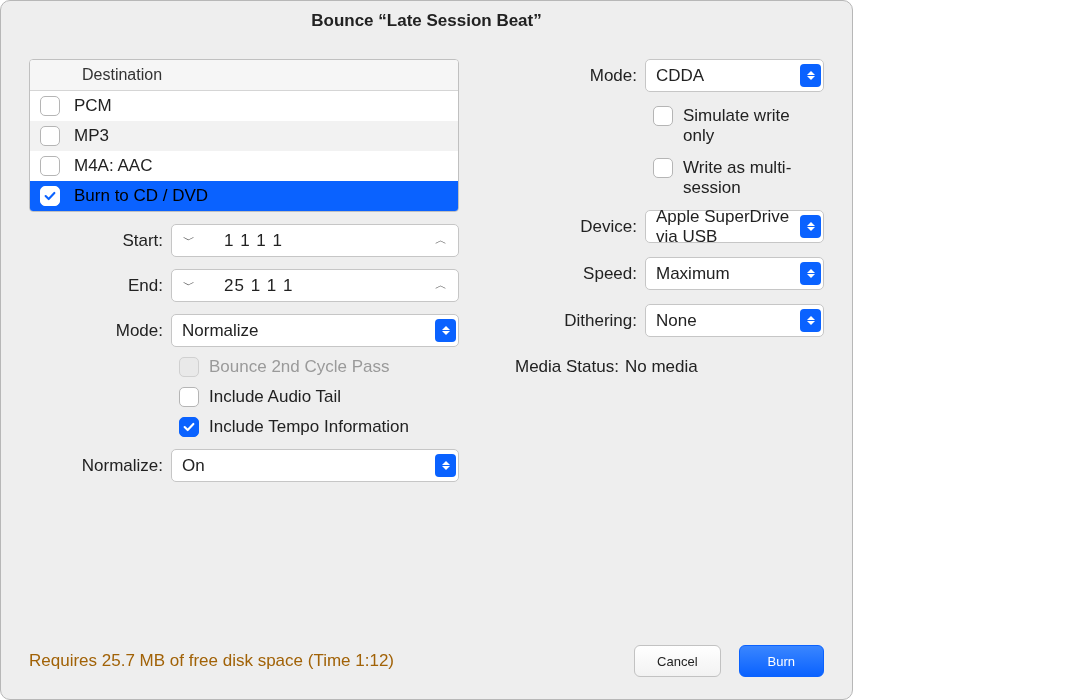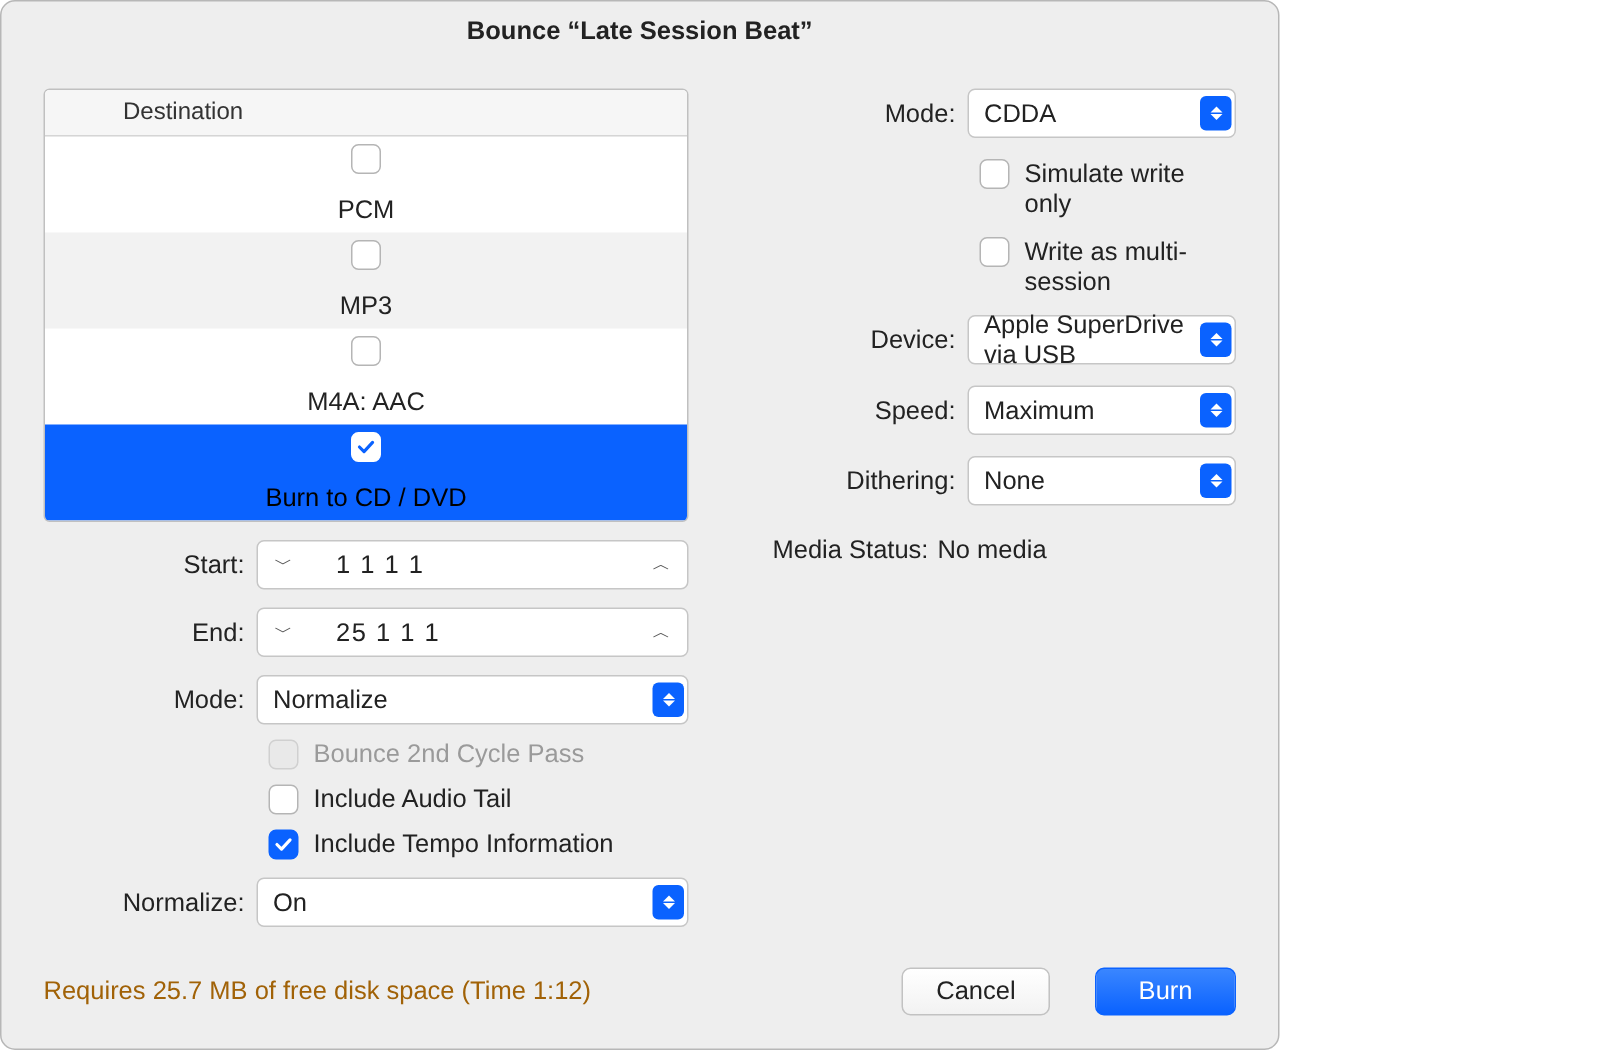--- a/index.html
+++ b/index.html
@@ -6,21 +6,21 @@
   html,body { margin:0; padding:0; font-family: -apple-system, "Helvetica Neue", Arial, sans-serif; font-size:17px; color:#222; background:#fff; }
   .window { width:853px; height:700px; border:1px solid #b7b7b7; border-radius:10px; background:#eeeeee; overflow:hidden; display:flex; flex-direction:column; }
   .titlebar { text-align:center; font-weight:600; font-size:17px; padding:10px 0 8px; }
   .content { flex:1; display:flex; padding:20px 28px 0 28px; gap:56px; }
   .left, .right { display:flex; flex-direction:column; }
   .left { width:430px; }
   .right { flex:1; }
 
   .dest-box { border:1px solid #c0c0c0; border-radius:4px; background:#fff; overflow:hidden; }
   .dest-head { background:#f6f6f6; border-bottom:1px solid #d5d5d5; padding:6px 10px 6px 52px; font-size:16px; color:#333; }
-  .dest-row { display:flex; align-items:center; padding:5px 10px; gap:14px; font-size:17px;flex-direction:column; }
+  .dest-row { display:flex; align-items:center; padding:5px 10px; gap:14px; font-size:17px; }
   .dest-row.alt { background:#f2f2f2; }
   .dest-row.sel { background:#0a62ff; color:#000000; }
   .chk { width:20px; height:20px; border:1px solid #b5b5b5; border-radius:5px; background:#fff; display:inline-flex; align-items:center; justify-content:center; flex:0 0 auto; }
   .chk.on { background:#0a62ff; border-color:#0a62ff; }
   .chk.sel { background:#fff; border-color:#fff; }
   .chk.on.sel svg path{ stroke:#0a62ff; }
   .chk svg { width:14px; height:14px; }
   .chk.disabled { background:#e9e9e9; border-color:#d0d0d0; }
 
   .form-row { display:flex; align-items:center; margin-top:12px; }
@@ -44,21 +44,21 @@
   .rrow .dropdown { flex:1; }
   .rchk { display:flex; gap:10px; margin-left:138px; margin-bottom:12px; }
 
   .status-row { display:flex; margin-top:6px; }
   .status-row .rlabel { }
   .status-val { padding-left:2px; }
 
   .footer { display:flex; align-items:center; padding:0 28px 22px 28px; }
   .foot-text { font-size:17px; color:#a16207; }
   .spacer { flex:1; }
-  .btn { height:32px; border-radius:6px; padding:0 22px; font-size:17px; border:1px solid #c2c2c2; background:linear-gradient(#ffffff,#f2f2f2); display:inline-flex; align-items:center; justify-content:center; margin-left:30px; }
+  .btn { height:32px; border-radius:6px; padding:0 22px; font-size:13px; border:1px solid #c2c2c2; background:linear-gradient(#ffffff,#f2f2f2); display:inline-flex; align-items:center; justify-content:center; margin-left:18px; }
   .btn.primary { background:linear-gradient(#3a86ff,#0a62ff); color:#fff; border-color:#0a62ff; font-weight:500; padding:0 28px; }
 </style>
 </head>
 <body>
 
 <div class="window">
   <div class="titlebar">Bounce “Late Session Beat”</div>
 
   <div class="content">
 

